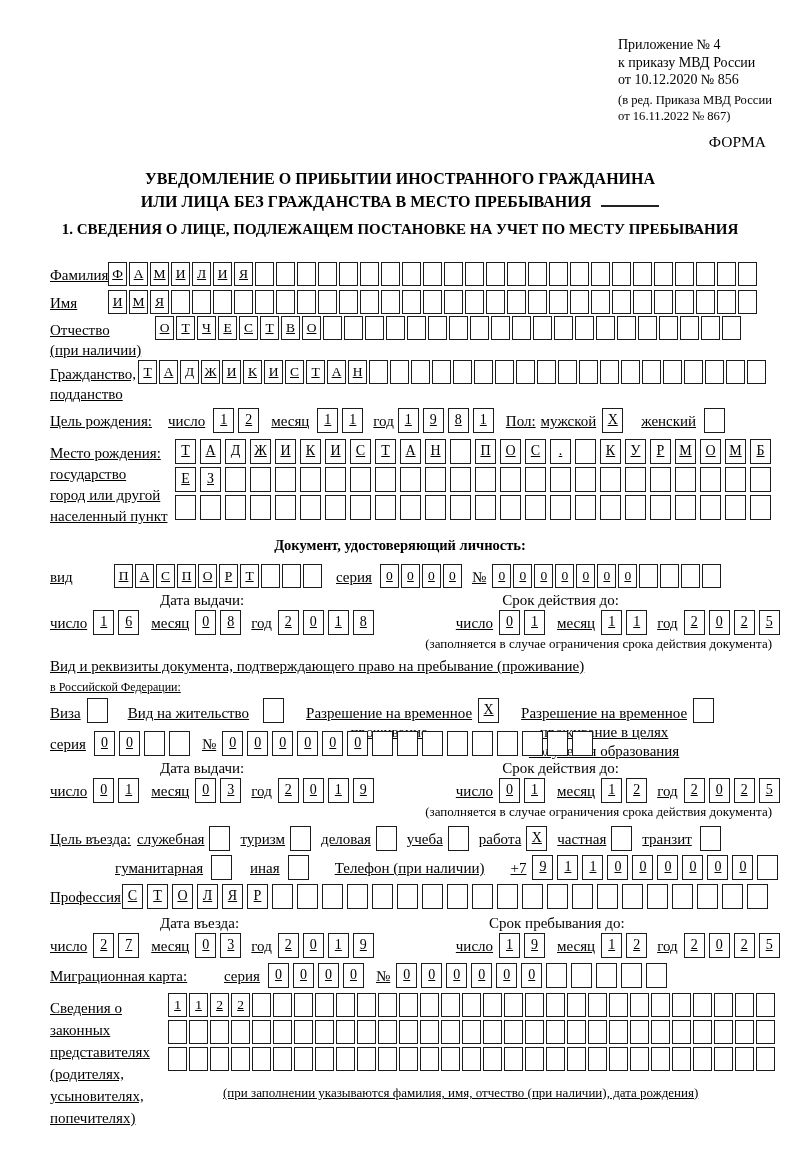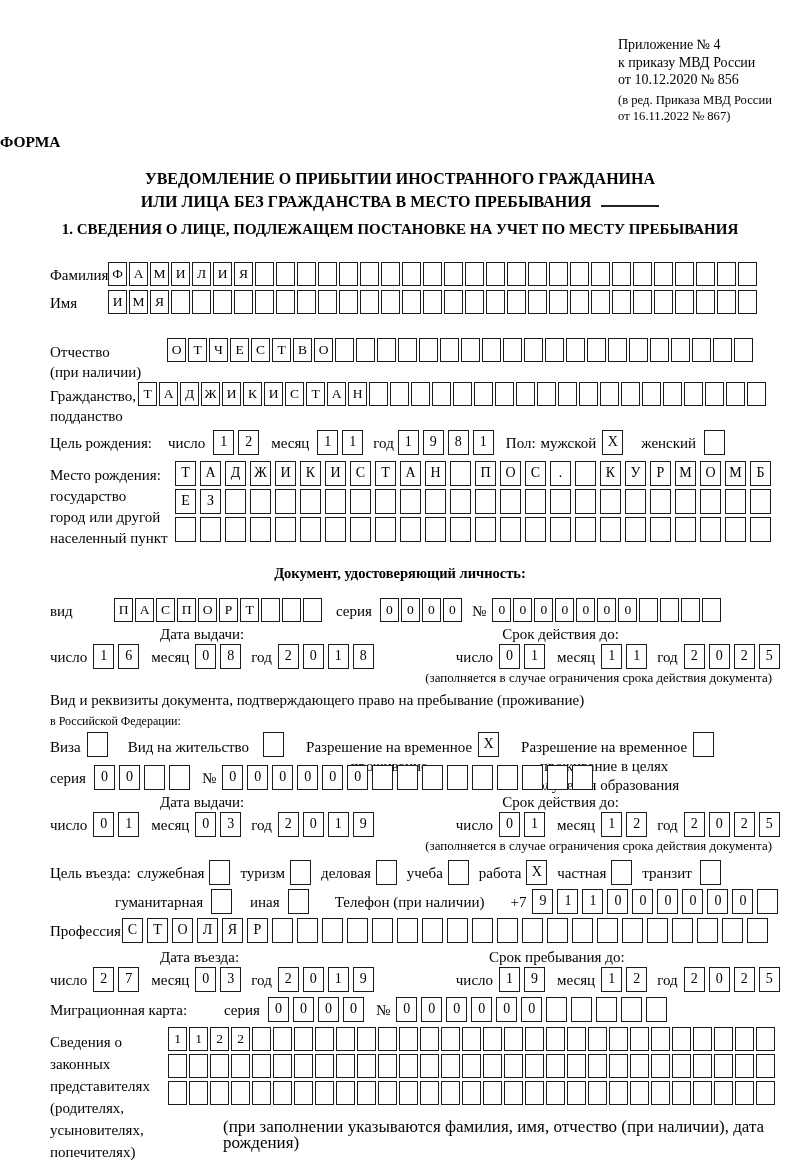--- a/index.html
+++ b/index.html
@@ -5,28 +5,28 @@
   * { margin:0; padding:0; box-sizing:border-box; }
   html,body { background:#e8e8e8; }
   body { font-family:"Liberation Serif","DejaVu Serif",serif; color:#000; }
   .page { position:relative; width:800px; height:1163px; background:#fff; overflow:hidden;
           padding-top:36px; margin:0 auto; }
 
   
   .hdr { margin-left:618px; font-size:14px; line-height:1.26; }
   .hdr .sub { font-size:12.6px; }
   .hdr .sub.first { margin-top:4px; }
-  .forma { margin-top:8px; padding-right:34px; font-weight:bold; font-size:15.5px; }
+  .forma { margin-top:8px; text-align:right; padding-right:34px; font-weight:normal; font-size:15.5px; }
 
   .title { margin-top:16px; text-align:center; font-weight:bold; font-size:16px; line-height:1.45; }
   .blank-line { display:inline-block; width:58px; border-bottom:2px solid #222; margin-left:10px; height:14px; }
   .sec-heading { margin-top:8px; text-align:center; font-weight:bold; font-size:15px; }
 
   
-  .row { display:flex; align-items:flex-start; margin-left:50px; }
+  .row { display:flex; align-items:flex-start; margin-left:50px;text-decoration:underline; }
   .lbl { font-size:15px; line-height:19px; padding-top:4px; flex-shrink:0; white-space:nowrap; }
   .lblcol { flex-shrink:0; }
   .lblcol div { font-size:15px; line-height:20px; white-space:nowrap; }
   .w58{width:58px;} .w105{width:105px;} .w88{width:88px;} .w64{width:64px;} .w72{width:72px;}
   .w118{width:118px;} .w125{width:125px;}
 
   .cells { display:flex; flex-wrap:nowrap; }
   .cell { width:19px; height:24px; border:1.5px solid #1c1c1c; margin-right:2px; background:#fff;
           display:inline-flex; align-items:center; justify-content:center; font-size:13.5px; flex-shrink:0; }
   .cell.md { width:21px; height:25px; margin-right:4px; font-size:14px; }
@@ -36,24 +36,24 @@
   .dg .lbl { padding-top:4px; padding-right:6px; }
   .ml8{margin-left:8px;} .ml6{margin-left:6px;} .ml14{margin-left:14px;}
 
   .date-labels { display:flex; font-size:15px; margin-left:50px; font-weight:normal; }
   .note { font-size:13px; text-align:right; padding-right:28px; line-height:16px; }
 
   .opt { display:flex; align-items:flex-start; }
   .optcol { text-align:center; font-size:15px; line-height:19px; }
   .opt .cells { margin-left:6px; }
 
-  .caption { font-size:17px; line-height:16px; }
-
-  .mt1{margin-top:1px;} .mt2{margin-top:16px;} .mt3{margin-top:3px;} .mt4{margin-top:4px;}
-  .mt5{margin-top:5px;} .mt6{margin-top:6px;} .mt10{margin-top:24px;gap:12px;} .mt24{margin-top:24px;}
+  .caption { font-size:13px; line-height:16px; }
+
+  .mt1{margin-top:1px;} .mt2{margin-top:10px;} .mt3{margin-top:3px;} .mt4{margin-top:4px;}
+  .mt5{margin-top:5px;} .mt6{margin-top:6px;} .mt10{margin-top:2px;} .mt24{margin-top:24px;}
 </style>
 </head>
 <body>
 
 <div class="page">
 
   <div class="hdr">
     <div>Приложение № 4</div>
     <div>к приказу МВД России</div>
     <div>от 10.12.2020 № 856</div>

